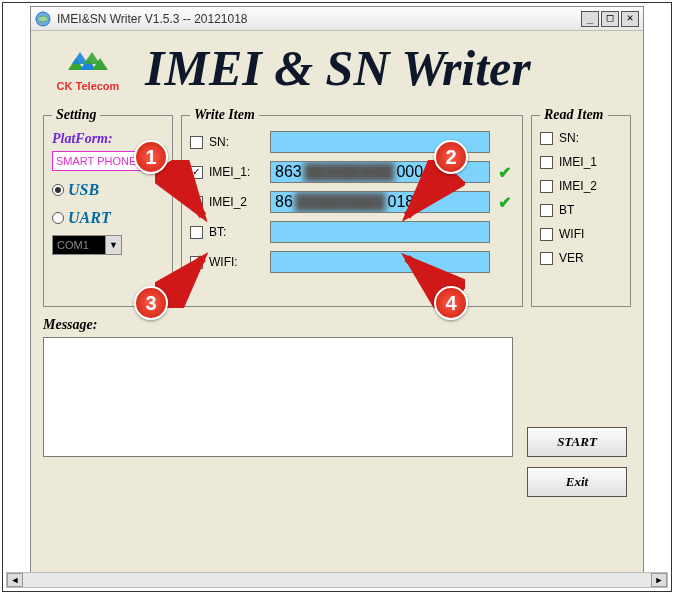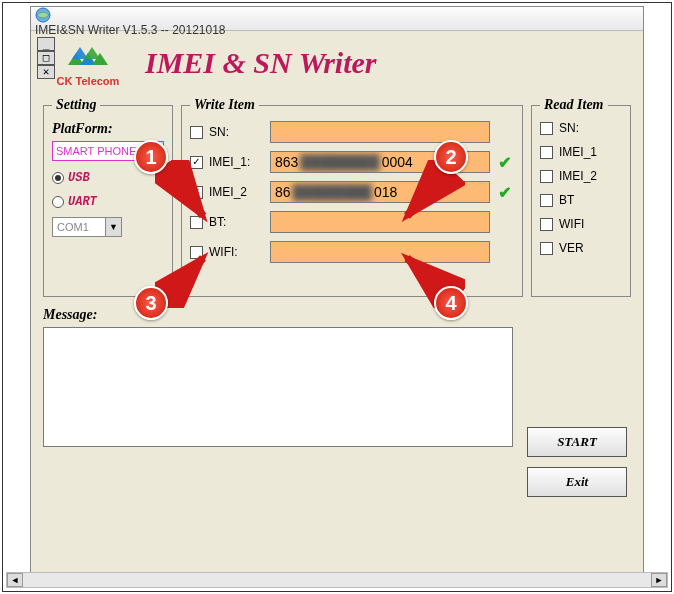--- a/index.html
+++ b/index.html
@@ -24,23 +24,23 @@
     width: 614px;
     height: 570px;
     background: #ece9d8;
     border: 1px solid #888;
   }
   .titlebar {
     height: 24px;
     background: linear-gradient(#fdfdfd, #e8e8e8);
     border-bottom: 1px solid #bbb;
     display: flex;
+    align-items: center;
     padding: 0 4px;
     font-size: 12px;
-    flex-direction: column;
   }
   .titlebar .icon {
     width: 16px; height: 16px;
     margin-right: 6px;
     display: flex; align-items: center; justify-content: center;
   }
   .titlebar .title { flex: 1; color: #333; }
   .titlebar .winbtn {
     width: 18px; height: 16px;
     border: 1px solid #555;
@@ -66,22 +66,22 @@
   .logo {
     width: 90px;
     text-align: center;
   }
   .logo svg { display: block; margin: 0 auto; }
   .logo-text { color: #e03030; font-size: 11px; font-weight: bold; }
   .app-title {
     font-family: Georgia, "Times New Roman", serif;
     font-style: italic;
     font-weight: bold;
-    font-size: 30px;
-    color: #be185d;
+    font-size: 50px;
+    color: #0f172a;
   }
   .panels {
     display: flex;
     gap: 8px;
     margin-top: 10px;
   }
   fieldset {
     border: 1px solid #888;
     padding: 8px;
     font-size: 12px;
@@ -92,21 +92,21 @@
     font-family: Georgia, serif;
     font-style: italic;
     font-weight: bold;
     font-size: 14px;
     padding: 0 4px;
   }
   .setting { width: 130px; height: 200px; }
   .write { flex: 1; height: 200px; }
   .read { width: 100px; height: 200px; }
   .platform-label {
-    color: #000000;
+    color: #6d28d9;
     font-weight: bold;
     font-size: 14px;
     font-family: Georgia, serif;
     font-style: italic;
     margin-bottom: 4px;
   }
   .combo {
     display: flex;
     border: 1px solid #e030d0;
     height: 20px;
@@ -123,44 +123,44 @@
     text-align: center;
     line-height: 18px;
     color: #000;
     font-size: 9px;
   }
   .radio-row {
     display: flex;
     align-items: center;
     gap: 4px;
     margin-top: 10px;
-    font-family: Liberation Mono, monospace;
+    font-family: Liberation Serif, serif;
     font-style: italic;
     font-weight: bold;
-    color: #be185d;
-    font-size: 12px;
+    color: #0369a1;
+    font-size: 16px;
   }
   .radio {
     width: 12px; height: 12px;
     border: 1px solid #555;
     border-radius: 50%;
     background: #fff;
     display: flex; align-items: center; justify-content: center;
   }
   .radio.checked::after {
     content: "";
     width: 6px; height: 6px; background: #333; border-radius: 50%;
   }
   .com-combo {
     margin-top: 8px;
     display: flex;
     border: 1px solid #888;
     height: 20px;
     width: 70px;
-    background: #ffffff;
+    background: #000000;
     font-size: 11px;
     color: #888;
     align-items: center;
   }
   .com-combo span { flex: 1; padding: 0 4px; }
   .com-combo .arrow { width: 16px; height:100%; background:#ddd; border-left:1px solid #888; text-align:center; line-height:18px; font-size:9px; color:#000;}
   .write-row {
     display: flex;
     align-items: center;
     gap: 6px;
@@ -172,23 +172,23 @@
     background: #fff;
     display: flex; align-items: center; justify-content: center;
     flex-shrink: 0;
   }
   .chk.checked::after { content: "✓"; font-size: 10px; line-height: 10px; color: #000; }
   .wlabel { width: 55px; font-size: 12px; }
   .input {
     flex: 1;
     height: 22px;
     border: 1px solid #7a7a7a;
-    background: #fdba74;
+    background: #7dd3fc;
     padding: 0 4px;
-    font-size: 14px;
+    font-size: 16px;
     display: flex;
     align-items: center;
     overflow: hidden;
     white-space: nowrap;
   }
   .input .blur {
     filter: blur(3px);
     color: #555;
     margin: 0 2px;
   }

